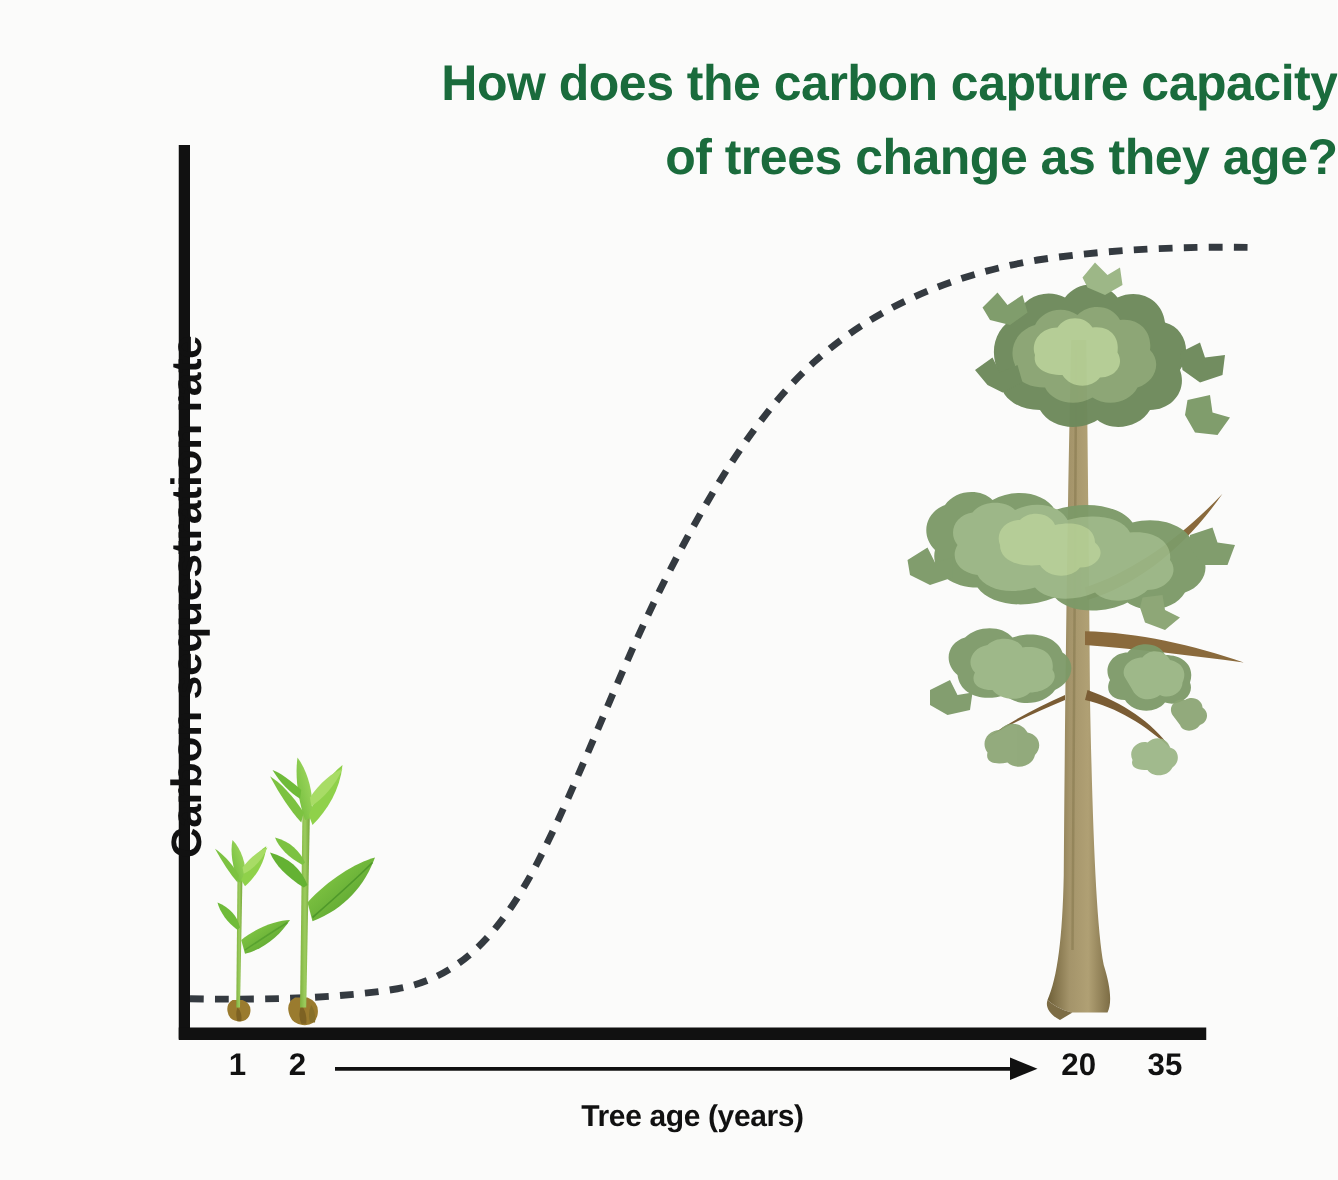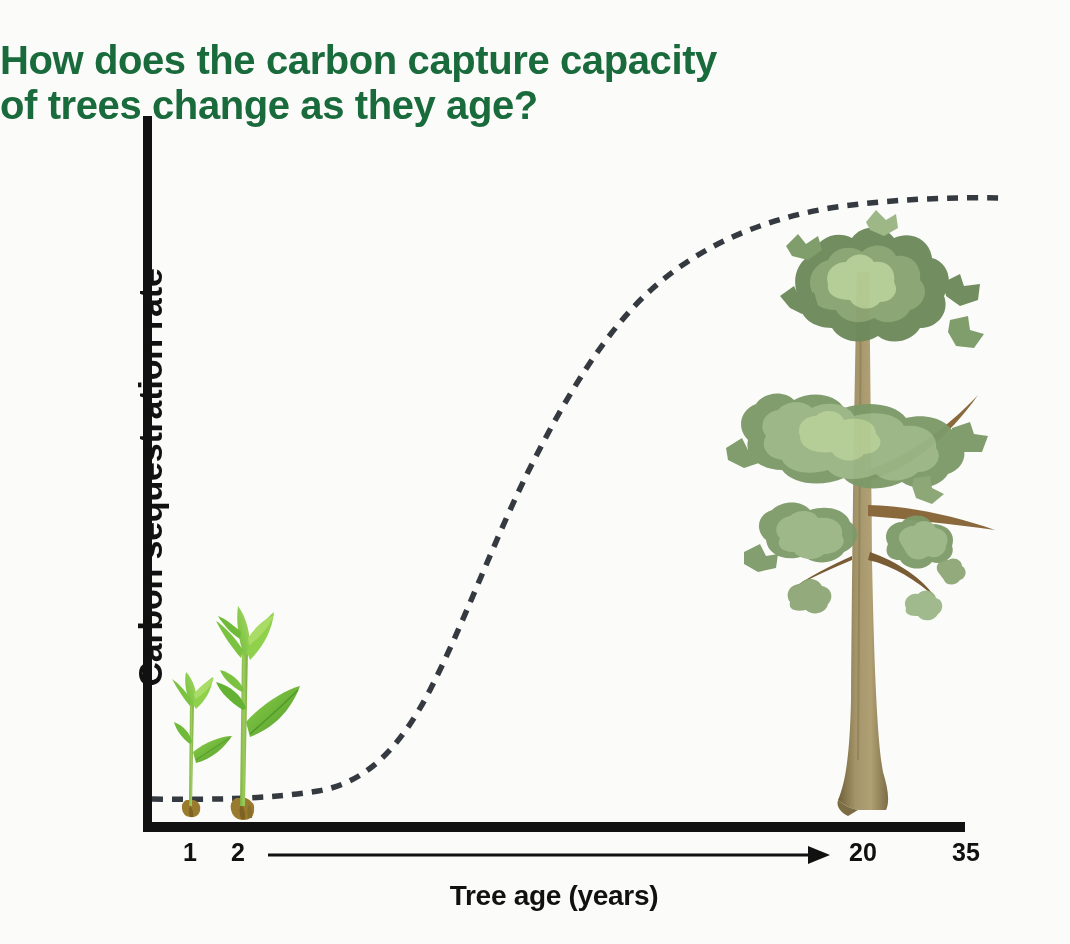--- a/index.html
+++ b/index.html
@@ -16,25 +16,25 @@
     overflow: hidden;
     font-family: "Liberation Sans", sans-serif;
   }
 
   
   #chart-title {
     position: absolute;
     left: 0;
     top: 38px;
     width: 1070px;
-    text-align: left;
+    text-align: right;
     font-family: "Liberation Sans", sans-serif;
     font-size: 40px;
     font-weight: bold;
-    line-height: 45px;
+    line-height: 59px;
     letter-spacing: -0.4px;
     color: #1a6b3c;
     white-space: pre-line;
   }
 
   
   #y-axis-line {
     position: absolute;
     left: 143px;
     top: 116px;
@@ -64,40 +64,40 @@
     font-weight: bold;
     color: #111111;
     letter-spacing: -0.2px;
   }
   #x-axis-title {
     position: absolute;
     left: 143px;
     top: 880px;
     width: 822px;
     text-align: center;
-    font-size: 28px;
+    font-size: 24px;
     font-weight: bold;
     color: #111111;
     letter-spacing: -0.3px;
   }
 
   
   .tick-label {
     position: absolute;
     top: 838px;
     font-size: 25px;
     font-weight: bold;
     color: #111111;
     text-align: center;
     width: 40px;
   }
   #tick-1 { left: 170px; }
   #tick-2 { left: 218px; }
   #tick-34 { left: 843px; }
-  #tick-35 { left: 946px; }
+  #tick-35 { left: 912px; }
 
   
   #plot-svg {
     position: absolute;
     left: 0;
     top: 0;
     width: 1070px;
     height: 944px;
     pointer-events: none;
   }

